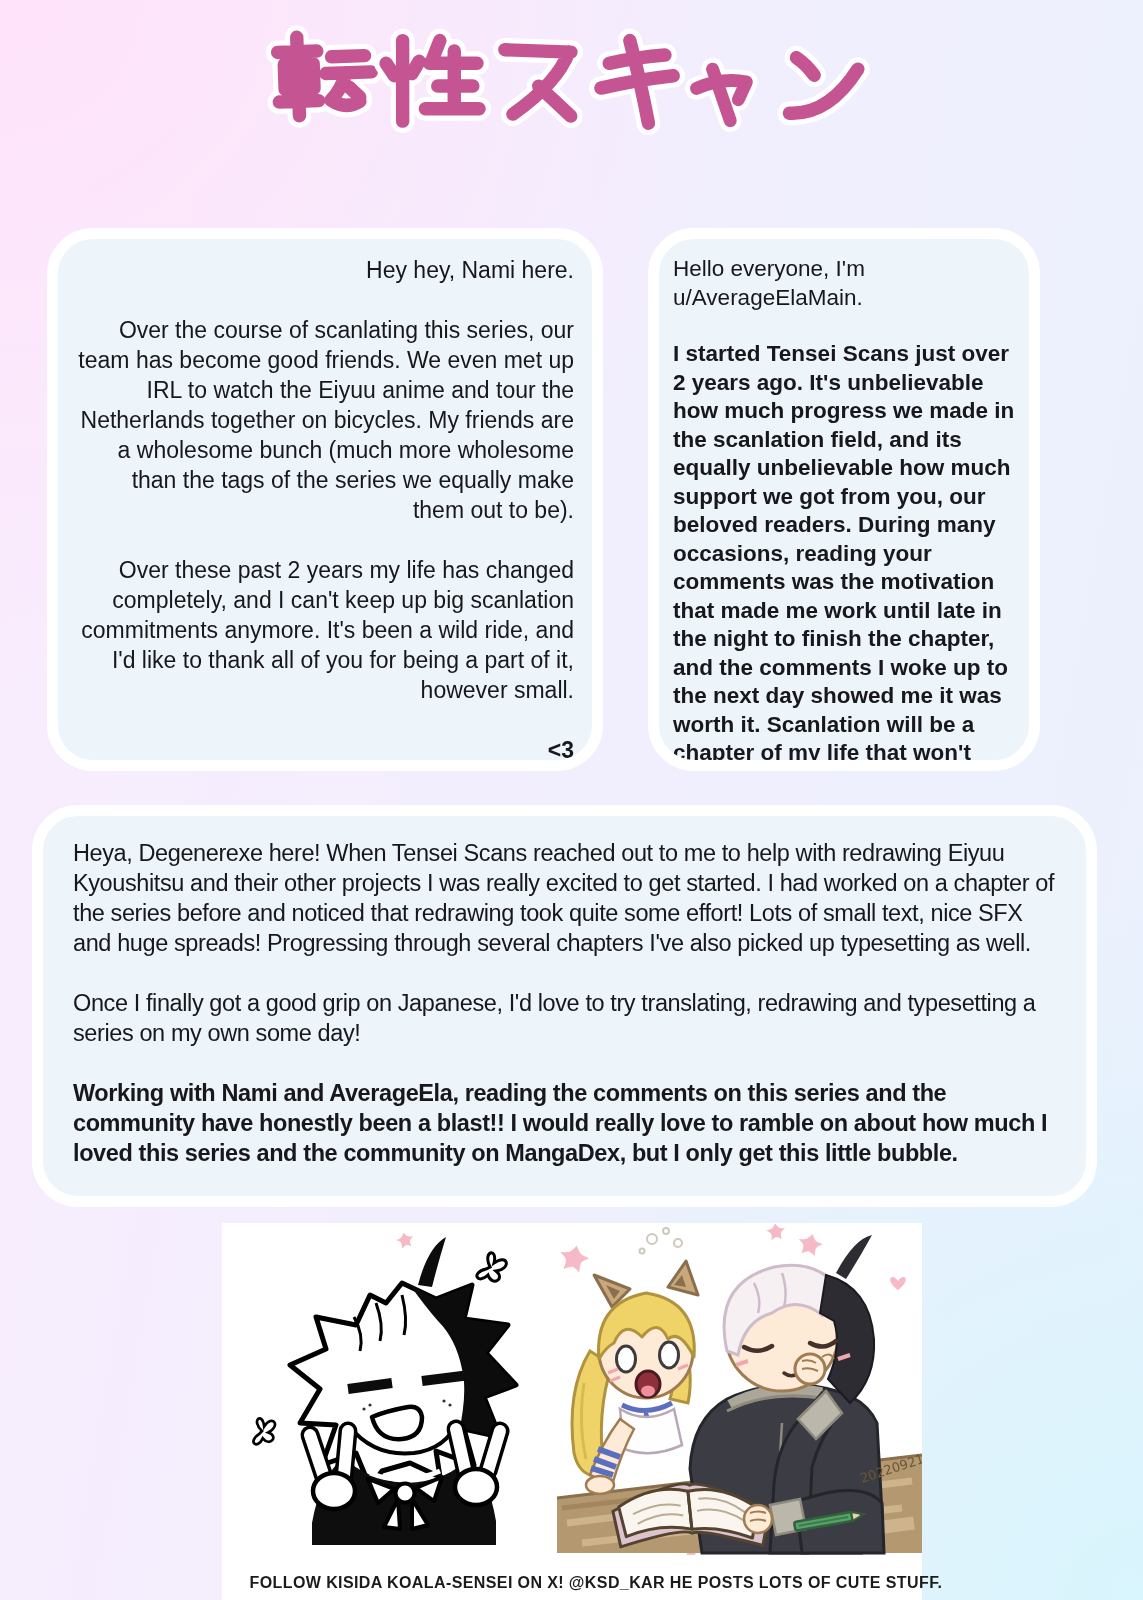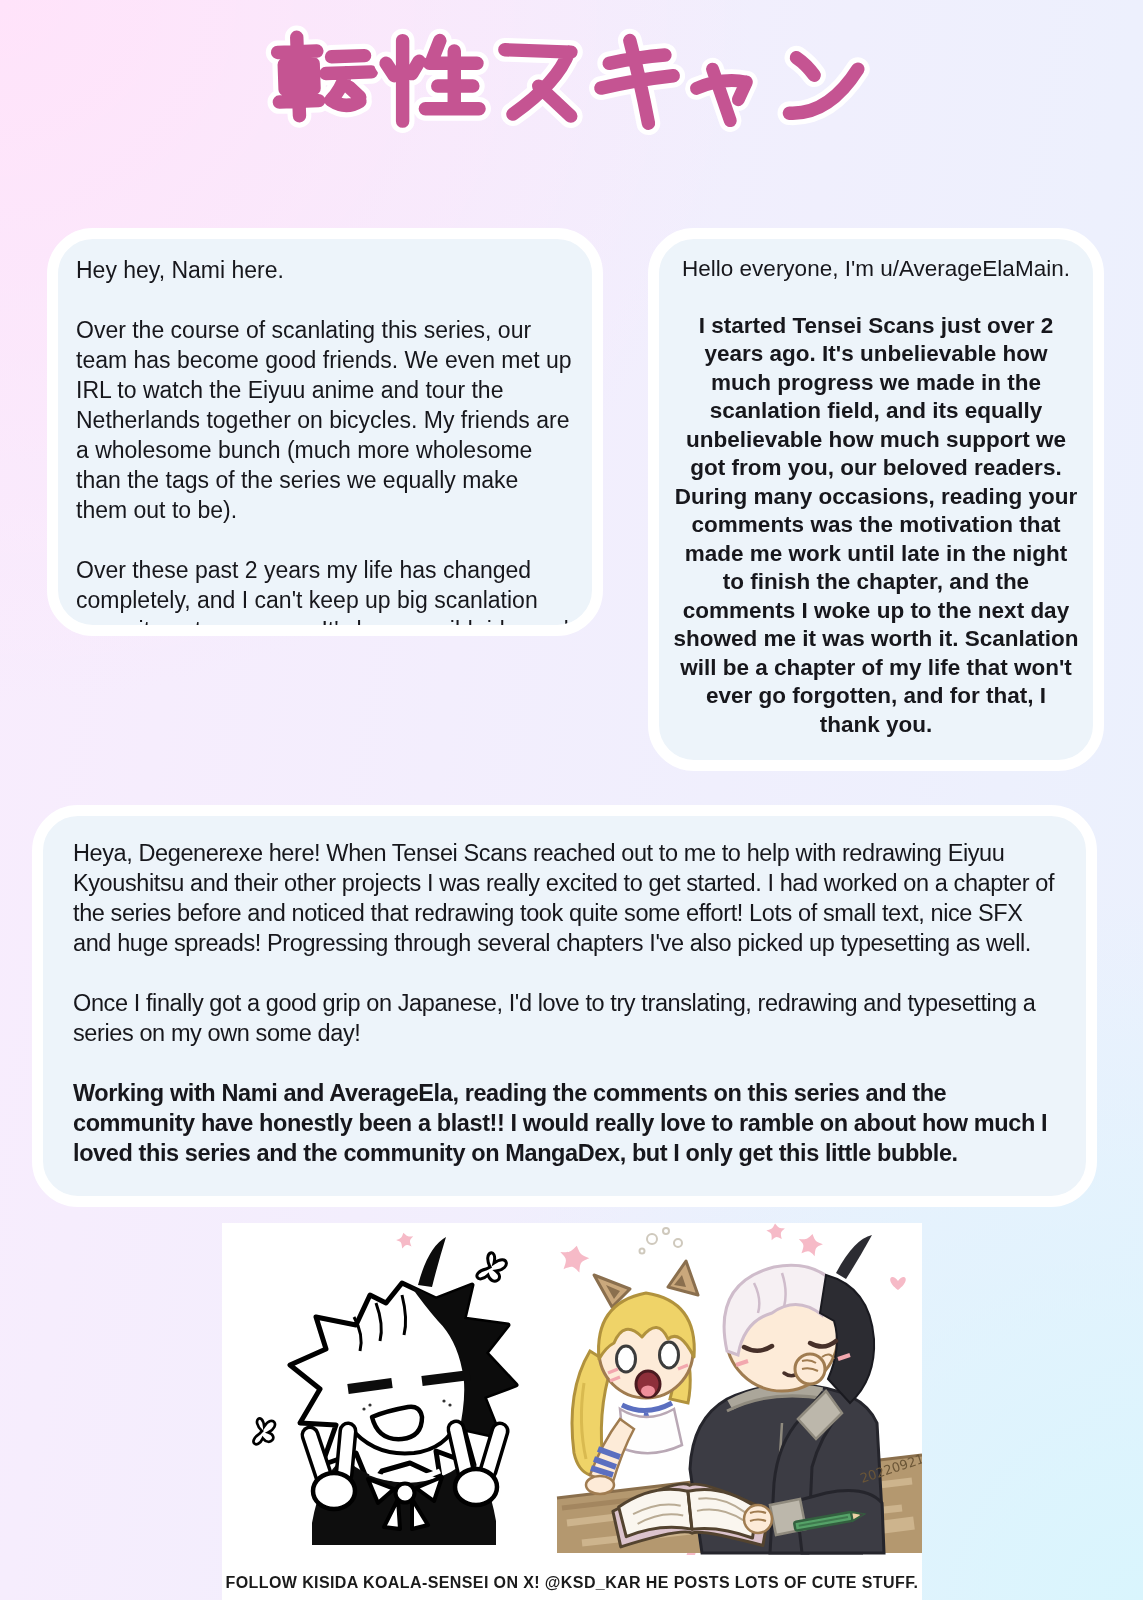--- a/index.html
+++ b/index.html
@@ -26,34 +26,34 @@
   }
 
   
   .bubble{
     position:absolute;box-sizing:border-box;
     background:#edf4fa;border:11px solid #ffffff;border-radius:46px;
     color:#17171c;overflow:hidden;
   }
   .bubble p{margin:0 0 30px 0;}
   .bubble p:last-child{margin-bottom:0;font-weight:bold;}
-  .bubble-nami{left:47px;top:228px;width:556px;height:408px;padding:16px 18px;
-    font-size:23px;line-height:30px;text-align:left;}
-  .bubble-ela{left:648px;top:228px;width:456px;height:543px;padding:16px 14px;
-    font-size:22.5px;line-height:28.5px;text-align:center;}
+  .bubble-nami{left:47px;top:228px;width:556px;height:543px;padding:16px 18px;
+    font-size:23px;line-height:30px;text-align:right;}
+  .bubble-ela{left:648px;top:228px;width:392px;height:543px;padding:16px 14px;
+    font-size:22.5px;line-height:28.5px;text-align:left;}
   .bubble-ela p{margin-bottom:28px;}
   .bubble-degen{left:32px;top:805px;width:1065px;height:402px;padding:22px 30px;
     font-size:23.5px;line-height:30px;letter-spacing:-0.4px;text-align:left;}
 
   
   .art-panel{position:absolute;left:222px;top:1223px;width:700px;height:377px;background:#ffffff;}
   .art-svg{display:block;width:700px;height:332px;}
   .caption{
     position:absolute;left:0;bottom:8px;width:100%;text-align:center;
-    font-size:16px;font-weight:bold;letter-spacing:0.4px;color:#1b1b1b;white-space:nowrap;
+    font-size:16px;font-weight:bold;letter-spacing:0.4px;color:#1b1b1b;white-space:nowrap;padding-left:24px;
   }
 </style>
 </head>
 <body>
 
 <div class="page">
 
   <div class="title-block">
     <svg class="kanji-svg" viewBox="0 0 600 122" role="img" aria-label="転性スキャン">
 

